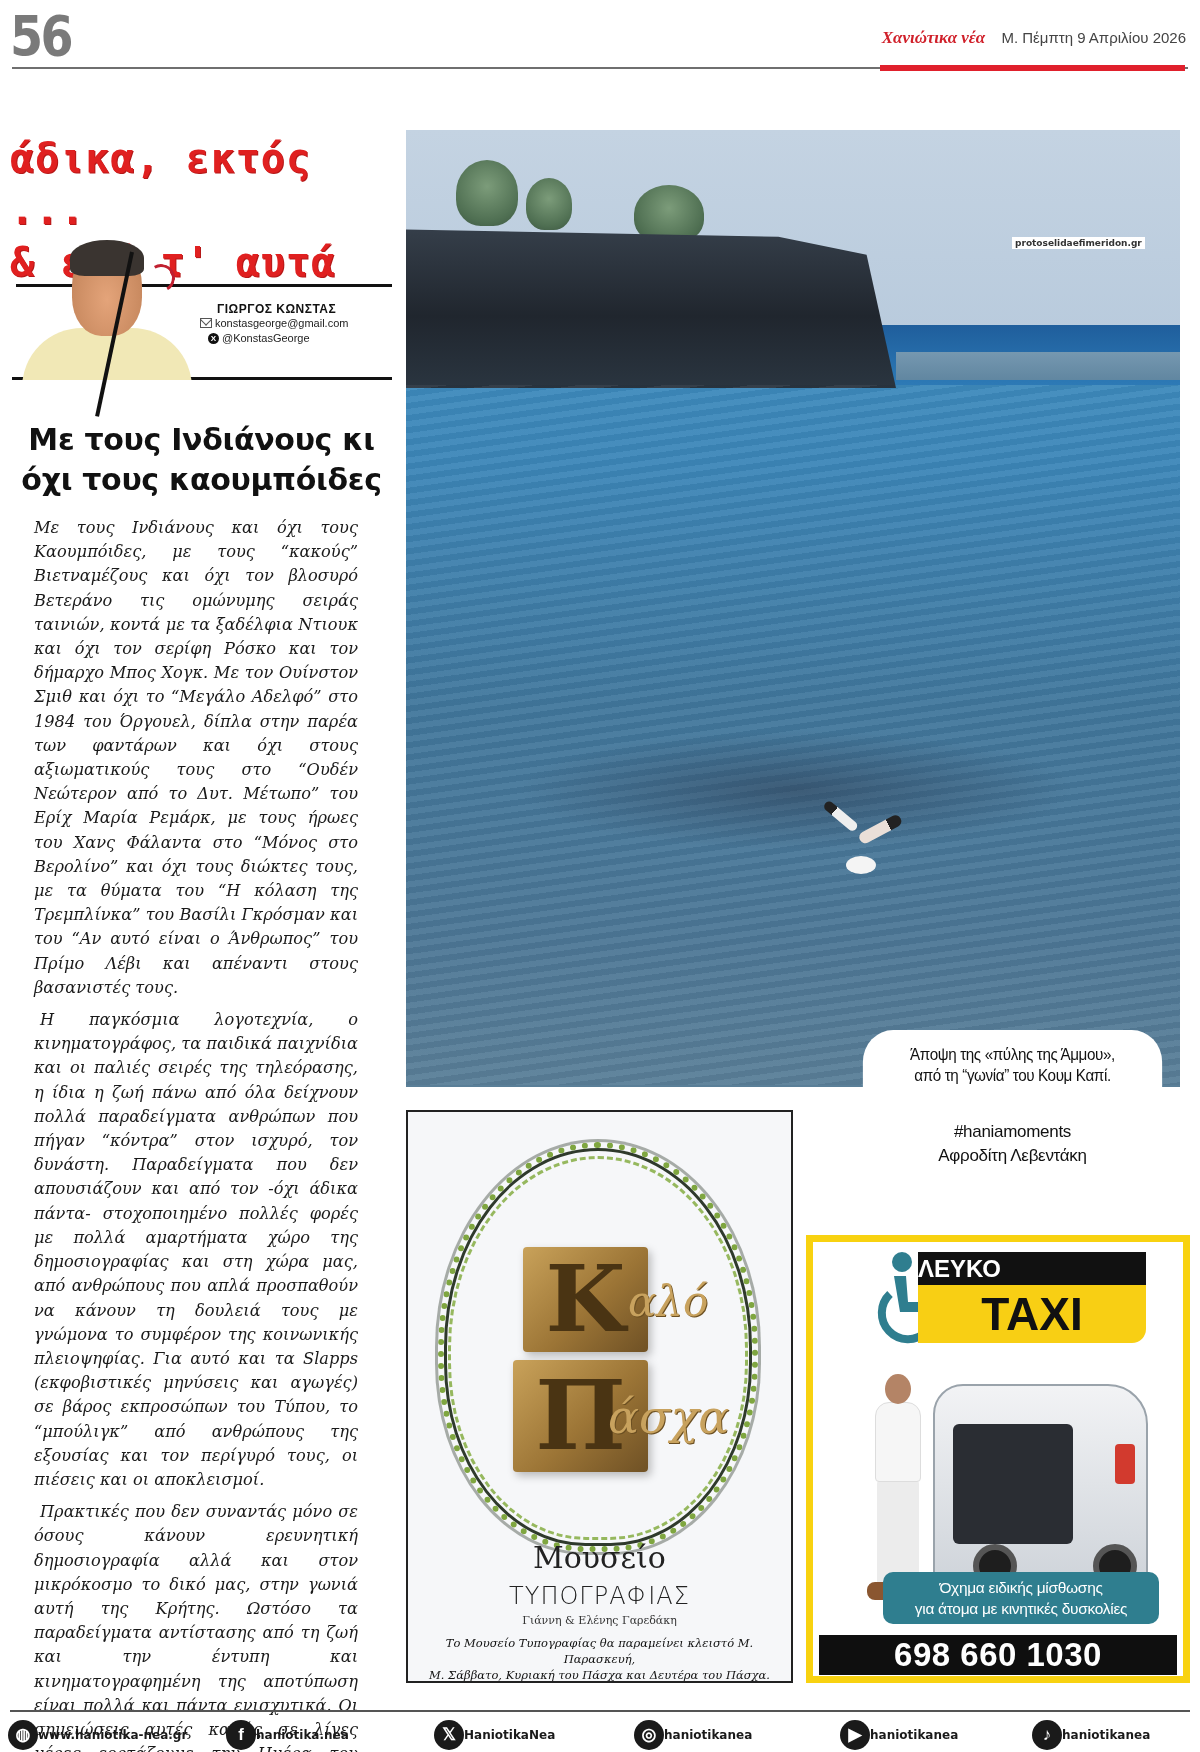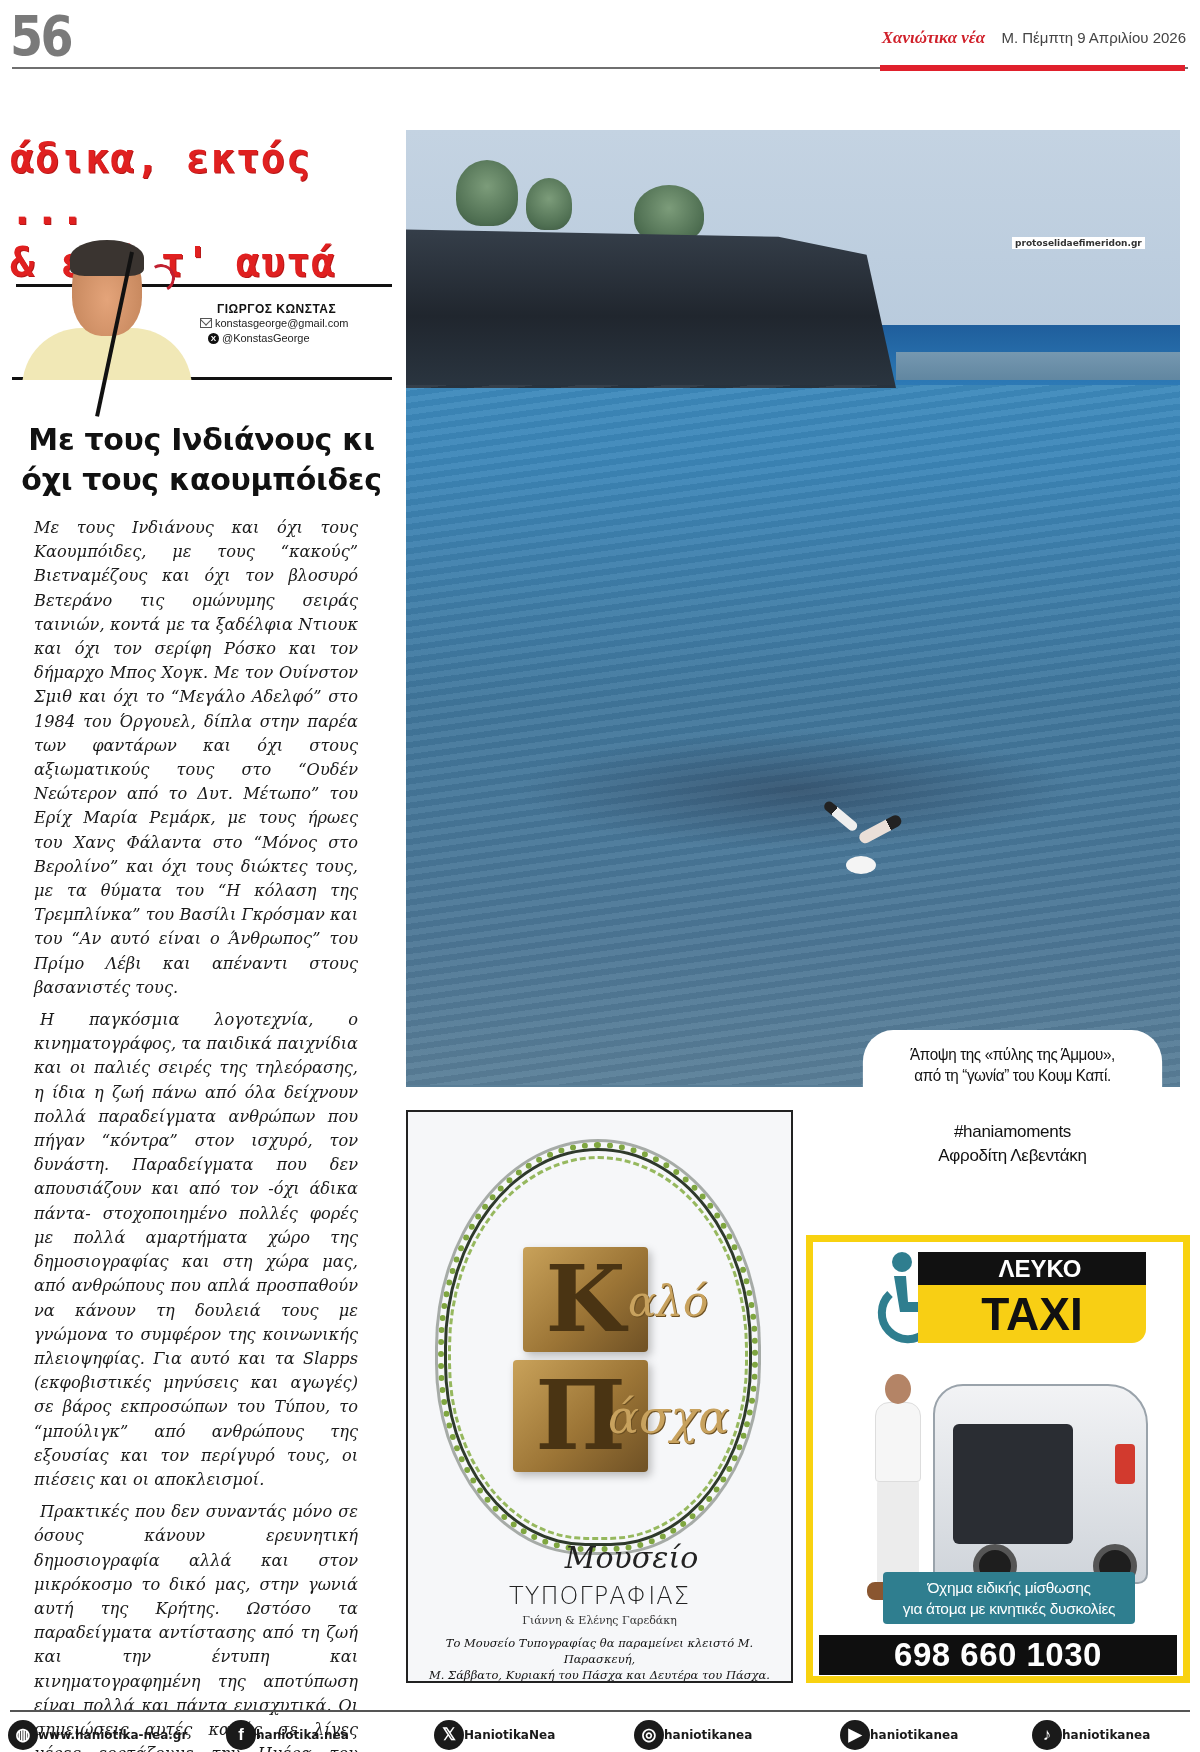--- a/index.html
+++ b/index.html
@@ -57,41 +57,41 @@
 
   
   .ad-easter { position: absolute; left: 406px; top: 1110px; width: 387px; height: 573px; border: 2px solid #222; background: #f6f7f9; overflow: hidden; }
   .wreath { position: absolute; left: 30px; top: 30px; width: 320px; height: 410px; border-radius: 50% 50% 46% 46%; border: 6px dotted #7fa640; box-shadow: inset 0 0 0 3px #2f3a2c, 0 0 0 3px rgba(47,58,44,0.4); }
   .wreath2 { position: absolute; left: 40px; top: 44px; width: 300px; height: 384px; border-radius: 50% 50% 46% 46%; border: 3px dashed #96b85e; }
   .block { position: absolute; background: linear-gradient(135deg, #c9a25a 0%, #9c7536 55%, #6f5125 100%); border-radius: 4px; box-shadow: 3px 4px 8px rgba(0,0,0,0.25); color: #4a3413; font-family: "DejaVu Serif", serif; font-weight: bold; text-align: center; }
   .block-k { left: 115px; top: 135px; width: 125px; height: 105px; font-size: 92px; line-height: 105px; }
   .block-p { left: 105px; top: 248px; width: 135px; height: 112px; font-size: 96px; line-height: 112px; }
   .script-top { position: absolute; left: 220px; top: 165px; font-family: "DejaVu Serif", serif; font-style: italic; font-size: 42px; color: #c8a25e; text-shadow: 1px 1px 0 #6b4f22; }
   .script-bottom { position: absolute; left: 200px; top: 278px; font-family: "DejaVu Serif", serif; font-style: italic; font-size: 46px; color: #c8a25e; text-shadow: 1px 1px 0 #6b4f22; }
-  .museum-script { position: absolute; left: 0; width: 100%; top: 428px; text-align: center; font-family: "DejaVu Serif", serif; font-style: italic; font-size: 30px; color: #222; margin-left: 32px; }
+  .museum-script { position: absolute; left: 0; width: 100%; top: 428px; text-align: center; font-family: "DejaVu Serif", serif; font-size: 30px; color: #222; }
   .museum-title { position: absolute; left: 0; width: 100%; top: 470px; text-align: center; font-family: "DejaVu Sans", sans-serif; font-size: 24px; letter-spacing: 1px; color: #222; font-weight: 300; }
   .museum-owner { position: absolute; left: 0; width: 100%; top: 502px; text-align: center; font-family: "DejaVu Serif", serif; font-size: 11px; color: #333; }
   .museum-note { position: absolute; left: 8px; right: 8px; top: 523px; text-align: center; font-family: "DejaVu Serif", serif; font-style: italic; font-size: 11.5px; line-height: 16px; color: #111; }
 
   
   .ad-taxi { position: absolute; left: 806px; top: 1235px; width: 384px; height: 448px; border: 7px solid #f8d210; background: #ffffff; overflow: hidden; }
   .wheelchair-icon { position: absolute; left: 55px; top: 8px; width: 80px; height: 100px; }
-  .taxi-black { position: absolute; left: 105px; top: 10px; width: 228px; height: 33px; background: #111; color: #fff; text-align: center; font-weight: bold; font-size: 24px; line-height: 33px; padding-left: 16px; }
+  .taxi-black { position: absolute; left: 105px; top: 10px; width: 228px; height: 33px; background: #111; color: #fff; font-weight: bold; font-size: 24px; line-height: 33px; }
   .taxi-yellow { position: absolute; left: 105px; top: 43px; width: 228px; height: 58px; background: #f8cf14; border-radius: 0 0 14px 0; color: #111; text-align: center; font-weight: bold; font-size: 46px; line-height: 58px; }
   .taxi-scene { position: absolute; left: 40px; top: 112px; width: 310px; height: 250px; }
   .van { position: absolute; left: 80px; top: 30px; width: 215px; height: 200px; border-radius: 30px 40px 10px 10px; background: linear-gradient(180deg, #f2f3f5 0%, #cfd4da 100%); border: 2px solid #9aa3ab; }
   .van-door { position: absolute; left: 100px; top: 70px; width: 120px; height: 120px; background: #2a2d33; border-radius: 6px; }
   .van-light { position: absolute; left: 262px; top: 90px; width: 20px; height: 40px; background: #d23a2e; border-radius: 4px; }
   .wheel { position: absolute; top: 190px; width: 44px; height: 44px; border-radius: 50%; background: #1e1e1e; border: 6px solid #555; }
   .person { position: absolute; left: 10px; top: 20px; width: 70px; height: 230px; }
   .person .p-head { position: absolute; left: 22px; top: 0; width: 26px; height: 30px; border-radius: 50%; background: #b48466; }
   .person .p-body { position: absolute; left: 12px; top: 28px; width: 46px; height: 80px; border-radius: 14px 14px 4px 4px; background: #f6f6f6; border: 1px solid #ddd; }
   .person .p-legs { position: absolute; left: 14px; top: 106px; width: 42px; height: 110px; background: #ececec; border-radius: 4px; }
   .person .p-shoe { position: absolute; left: 4px; top: 208px; width: 34px; height: 18px; background: #8a5630; border-radius: 8px 4px 4px 8px; }
-  .taxi-pill { position: absolute; left: 70px; top: 330px; width: 252px; height: 52px; background: #2f7e8f; border-radius: 4px; color: #fff; text-align: center; font-size: 15.5px; line-height: 21px; padding-top: 5px; letter-spacing: -0.3px; }
+  .taxi-pill { position: absolute; left: 70px; top: 330px; width: 276px; height: 52px; background: #2f7e8f; border-radius: 10px; color: #fff; text-align: center; font-size: 15.5px; line-height: 21px; padding-top: 5px; letter-spacing: -0.3px; }
   .taxi-phone { position: absolute; left: 6px; top: 393px; width: 358px; height: 40px; background: #0f0f0f; color: #fff; text-align: center; font-weight: bold; font-size: 33px; line-height: 40px; letter-spacing: 0.5px; }
 
   
   .footer-rule { position: absolute; left: 10px; right: 10px; top: 1710px; height: 2px; background: #555; }
   .footer { position: absolute; left: 8px; right: 8px; top: 1718px; height: 34px; display: flex; align-items: center; }
   .footer-item { display: flex; align-items: center; margin-right: 0; }
   .f-icon { width: 30px; height: 30px; border-radius: 50%; background: #1a1a1a; color: #fff; text-align: center; font-weight: bold; line-height: 30px; font-size: 17px; flex: 0 0 auto; position: relative; }
   .f-label { font-family: "DejaVu Sans", sans-serif; font-weight: bold; font-size: 12px; color: #1a1a1a; white-space: nowrap; }
 </style>
 </head>

